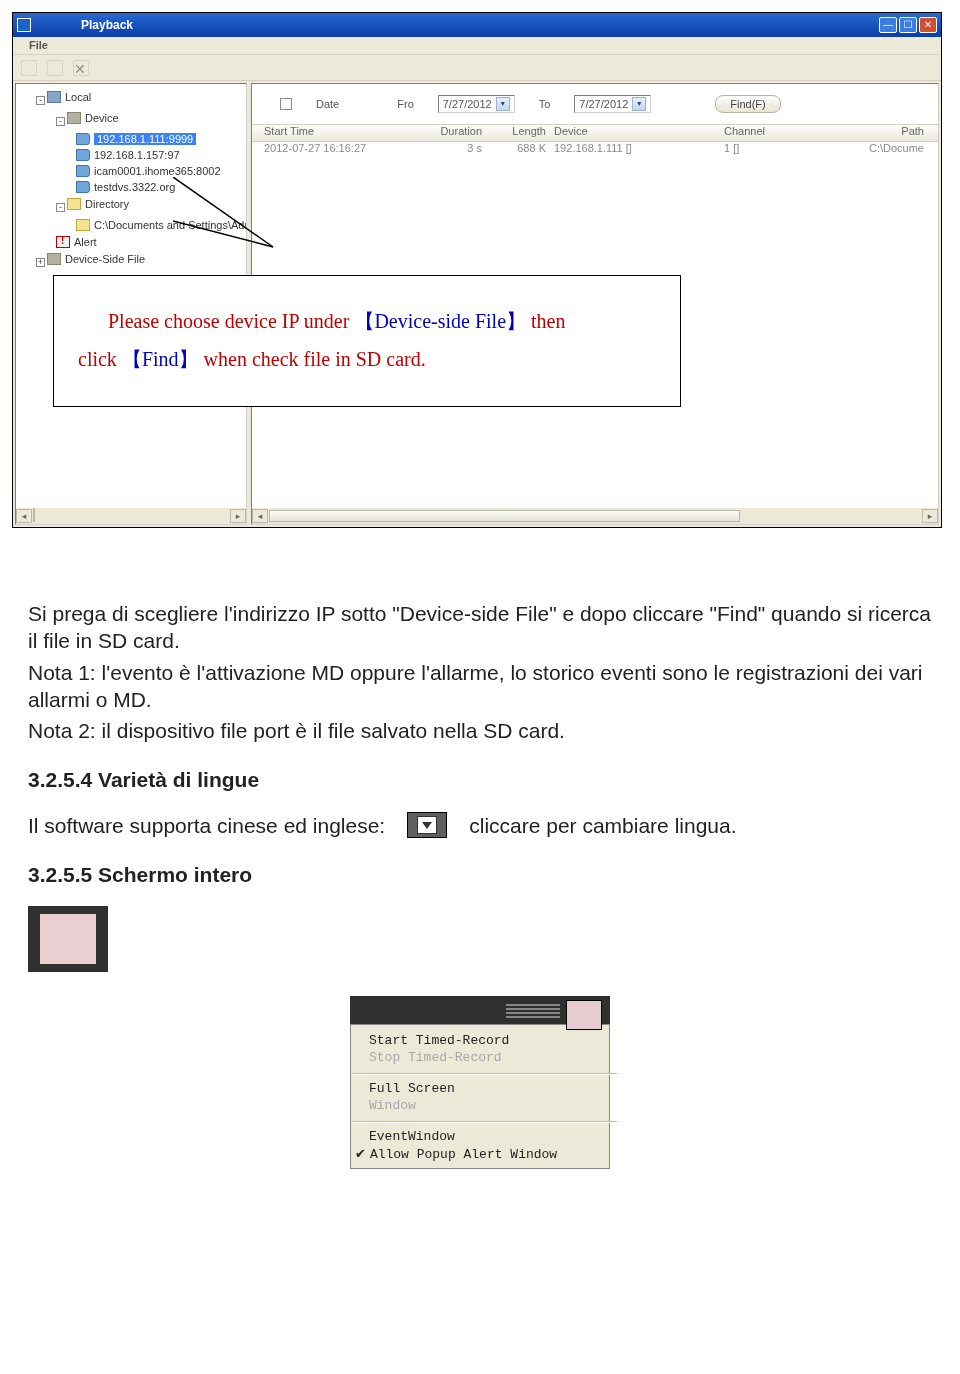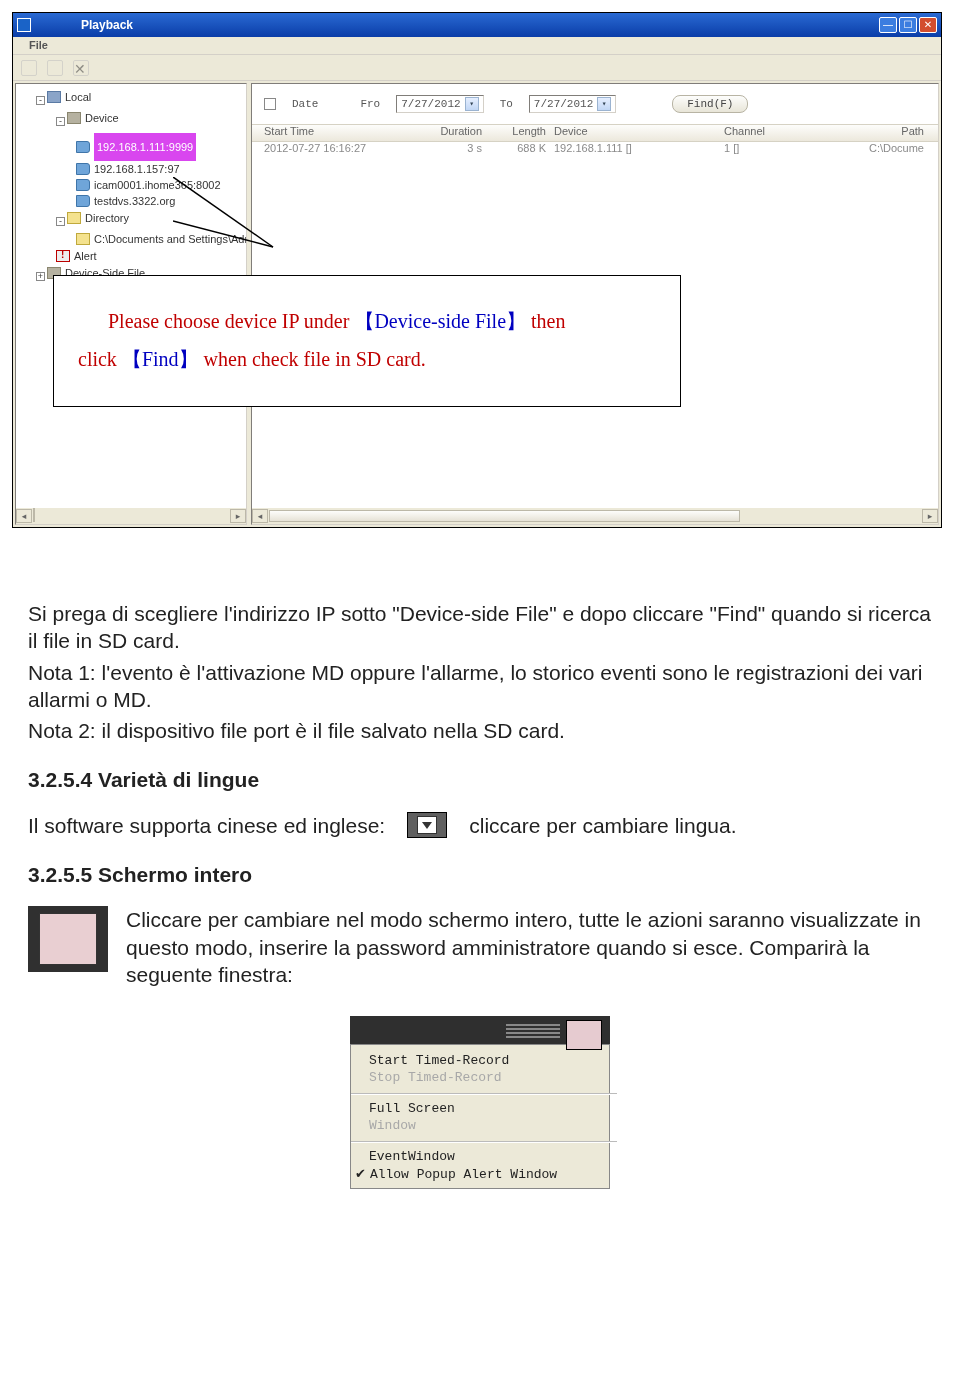--- a/index.html
+++ b/index.html
@@ -31,24 +31,24 @@
   ul.tree li { padding: 1px 0 1px 16px; white-space: nowrap; position: relative; }
   .node { display: inline-flex; align-items: center; gap: 4px; }
   .expbox { width: 9px; height: 9px; border: 1px solid #888; text-align: center; line-height: 7px; font-size: 9px; margin-right: 2px; display: inline-block; background: #fff; color: #444;}
   .ti { width: 14px; height: 12px; display: inline-block; }
   .ti-drive { background: #8aa4c8; border:1px solid #5a7aa4; }
   .ti-dev { background: #b5b1a0; border: 1px solid #8a866f; }
   .ti-cam { background: #6fa5d9; border: 1px solid #3f75a9; border-radius: 0 3px 3px 0; }
   .ti-folder { background: #f4e28e; border: 1px solid #c0a93c; }
   .ti-alert { background: #eee; border: 1px solid #b00; position: relative; }
   .ti-alert::after { content:"!"; color:#b00; font-weight:bold; position:absolute; left:4px; top:-2px; font-size:10px; }
-  .sel { background: #d946ef; color: #fff; padding: 8px 3px; }
+  .sel { background: #3b82f6; color: #fff; padding: 0 3px; }
 
   .pb-main { flex: 1; background: #fff; border: 1px inset #d4d0c8; margin: 2px; position: relative; font-family: Tahoma, sans-serif; font-size: 11px; color: #555; overflow: hidden; }
-  .filterbar { height: 40px; display: flex; align-items: center; gap: 16px; padding: 8px 12px; font-family: Liberation Mono, monospace; }
+  .filterbar { height: 40px; display: flex; align-items: center; gap: 24px; padding: 8px 28px; }
   .cb { width: 12px; height: 12px; border: 1px solid #888; display: inline-block; background: #fff; }
   .datebox { display: inline-flex; align-items: center; border: 1px inset #d4d0c8; padding: 1px 4px; background: #fff; }
   .datebox .dd { width: 14px; height: 14px; border: 1px solid #9bb3d0; background: linear-gradient(#e6efff,#c2d7f5); margin-left: 4px; font-size:8px; text-align:center; line-height:12px; color:#345;}
   .btn-find { margin-left: 40px; display: inline-block; padding: 2px 14px; border: 1px solid #b8b4a4; border-radius: 8px; background: linear-gradient(#fdfdfc,#e8e5d8); font-size: 11px; color: #444; }
 
   .grid-head { display: flex; height: 18px; padding: 0 12px; background: linear-gradient(#fdfdfb,#ece8dc); border-top: 1px solid #d6d2c4; border-bottom: 1px solid #d6d2c4; color: #666; }
   .grid-row { display: flex; height: 18px; padding: 0 12px; color: #8a8a8a; }
   .col-start { width: 170px; }
   .col-dur { width: 60px; text-align: right; padding-right: 12px; }
   .col-len { width: 60px; text-align: right; padding-right: 8px; }
@@ -246,21 +246,20 @@
         <span class="inner"></span>
       </span>
     <span>cliccare per cambiare lingua.</span>
   </div>
 
   <h4>3.2.5.5 Schermo intero</h4>
   <div class="row-fs">
     <div class="fs-thumb">
         <div class="inner"></div>
       </div>
-    <p>Cliccare per cambiare nel modo schermo intero, tutte le azioni saranno visualizzate in questo modo, inserire la password amministratore quando si esce. Comparirà la seguente finestra:</p>
   </div>
 
   <div class="popup">
     <div class="popup-top">
       <div class="grip">
           <div class="bar"></div>
           <div class="bar"></div>
           <div class="bar"></div>
           <div class="bar"></div>
         </div>

